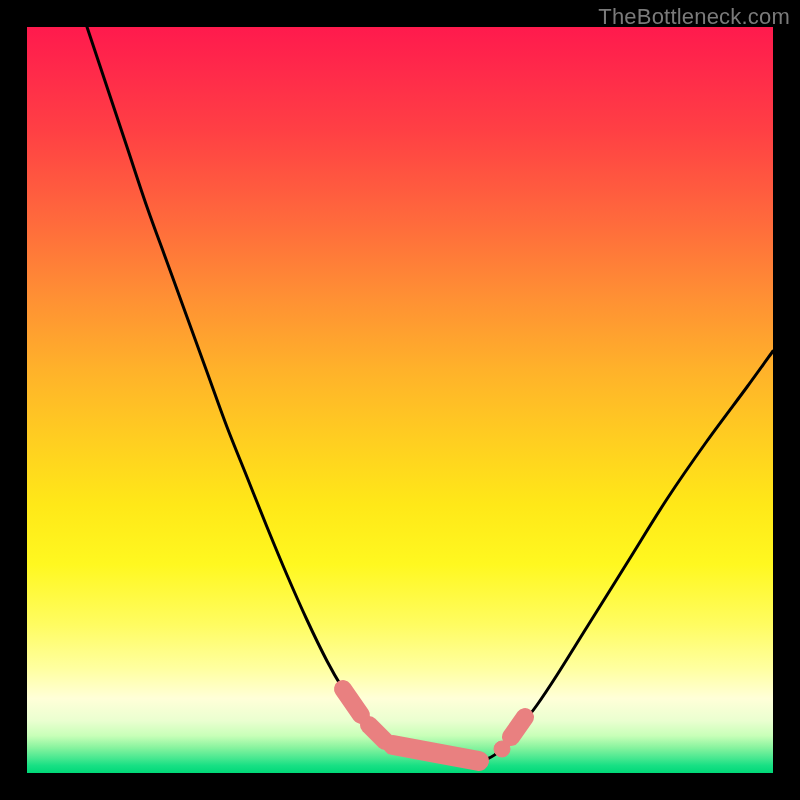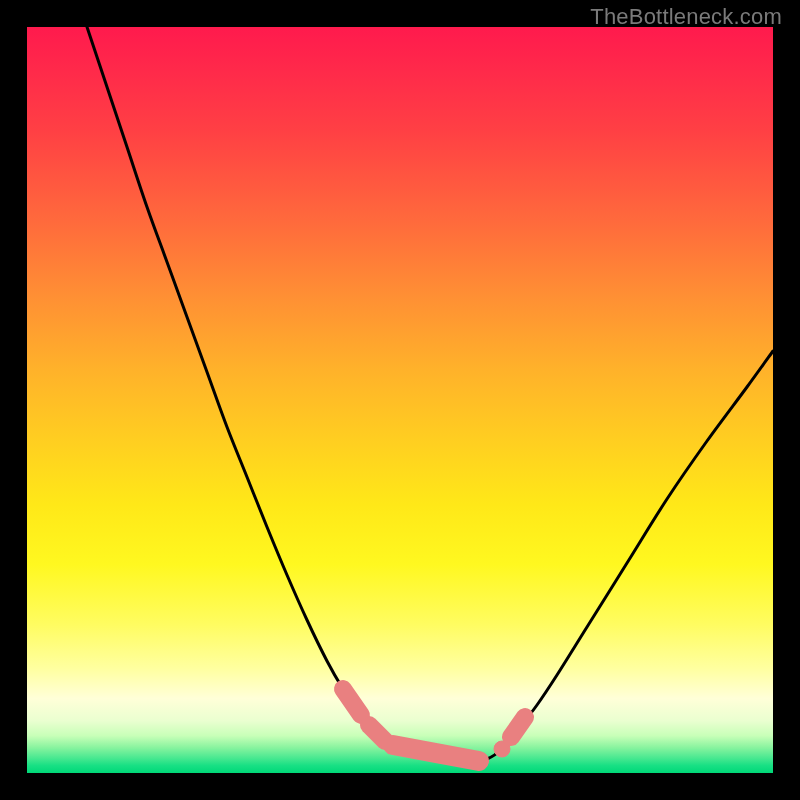--- a/index.html
+++ b/index.html
@@ -44,21 +44,21 @@
       #c8ffb8 95%,
       #8cf4a0 96.5%,
       #48e890 98%,
       #18e084 99%,
       #00d878 100%
     );
   }
   .watermark {
     position: absolute;
     top: 4px;
-    right: 18px;
+    right: 10px;
     color: #7a7a7a;
     font-size: 22px;
     font-weight: 500;
     letter-spacing: 0.2px;
     user-select: none;
     margin-left: 17px;
   }
   svg.curve {
     position: absolute;
     left: 0;

